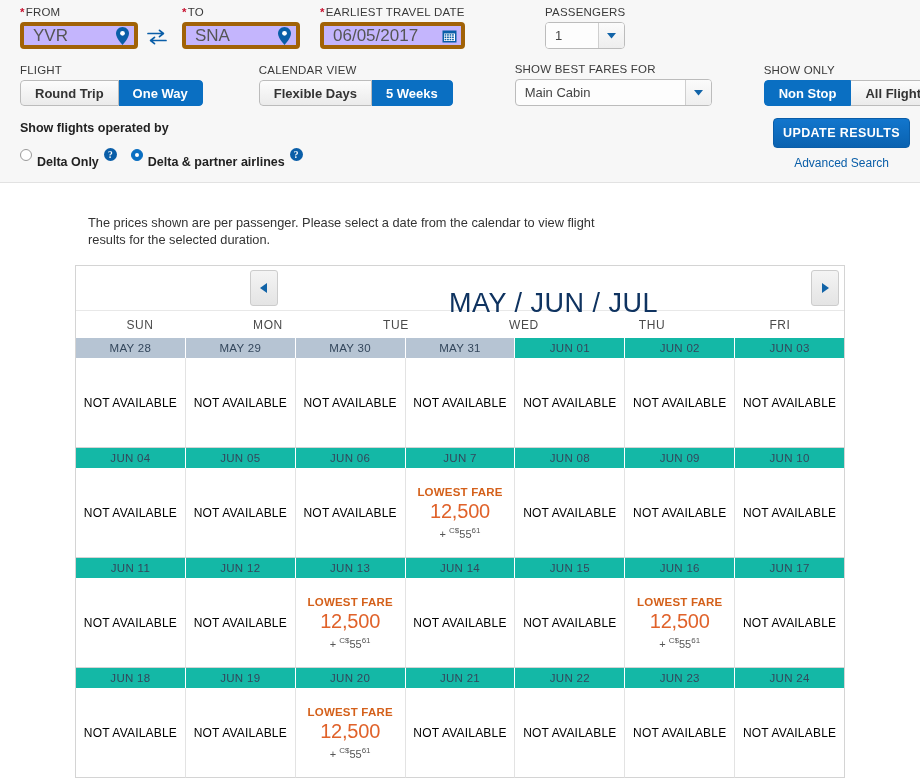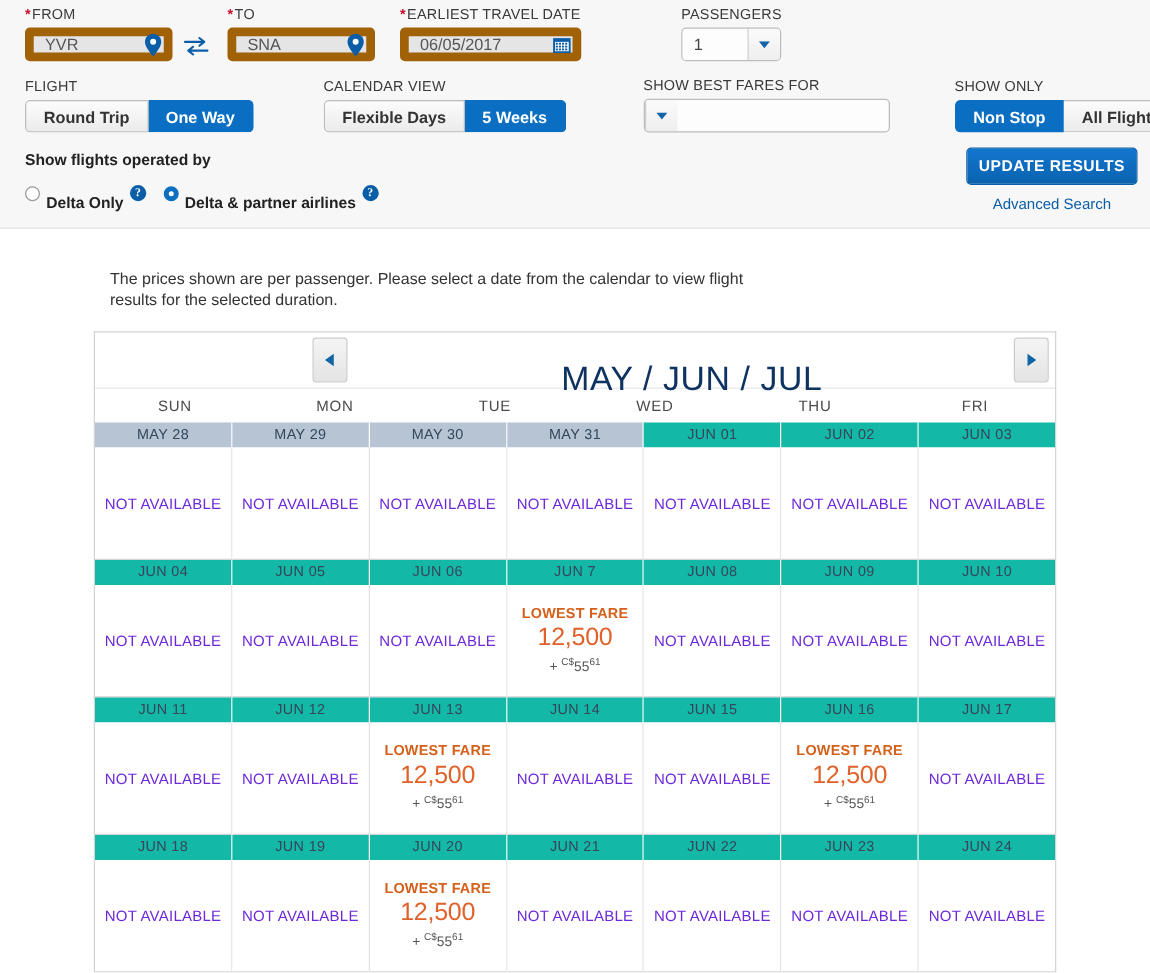--- a/index.html
+++ b/index.html
@@ -36,25 +36,25 @@
   .row-1 { display: flex; align-items: flex-start; }
   .grp { display: flex; flex-direction: column; }
 
   .input-wrap {
     position: relative;
     display: inline-block;
   }
   .text-input {
     width: 118px;
     height: 27px;
-    border: 7px solid #a16207;
+    border: 4px solid #a16207;
     border-radius: 4px;
-    background: #e5e5e5;
+    background: #c4b5fd;
     font-family: "Liberation Sans", sans-serif;
-    font-size: 13px;
+    font-size: 17px;
     color: #555;
     padding: 0 30px 0 9px;
     outline: none;
   }
   .date-input { width: 145px; }
   .pin-icon, .cal-icon {
     position: absolute;
     right: 8px;
     top: 50%;
     transform: translateY(-50%);
@@ -339,21 +339,21 @@
     flex-direction: column;
     align-items: center;
     justify-content: center;
     background: #ffffff;
   }
   .fare-cell:last-child { border-right: none; }
   .fare-cell.avail { cursor: pointer; }
 
   .na-text {
     font-size: 12px;
-    color: #6d28d9;
+    color: #000000;
     letter-spacing: 0.2px;
   }
   .lowest-label {
     font-size: 11.5px;
     font-weight: bold;
     color: #d4601a;
     letter-spacing: 0.2px;
     margin-bottom: 1px;
   }
   .fare-amount {
@@ -469,20 +469,21 @@
       <div class="field-label">CALENDAR VIEW</div>
       <div class="toggle-group">
         <button class="toggle-btn off">Flexible Days</button>
         <button class="toggle-btn on">5 Weeks</button>
       </div>
     </div>
 
     <div class="grp gap-fares">
       <div class="field-label">SHOW BEST FARES FOR</div>
       <div class="cabin-select">
+        <div class="cabin-value">Main Cabin</div>
         <div class="cabin-arrow">
           <svg width="9" height="6" viewBox="0 0 9 6">
               <path d="M0 0 L9 0 L4.5 5.5 Z" fill="#1264a8"></path>
             </svg>
         </div>
       </div>
     </div>
 
     <div class="grp gap-only">
       <div class="field-label">SHOW ONLY</div>

